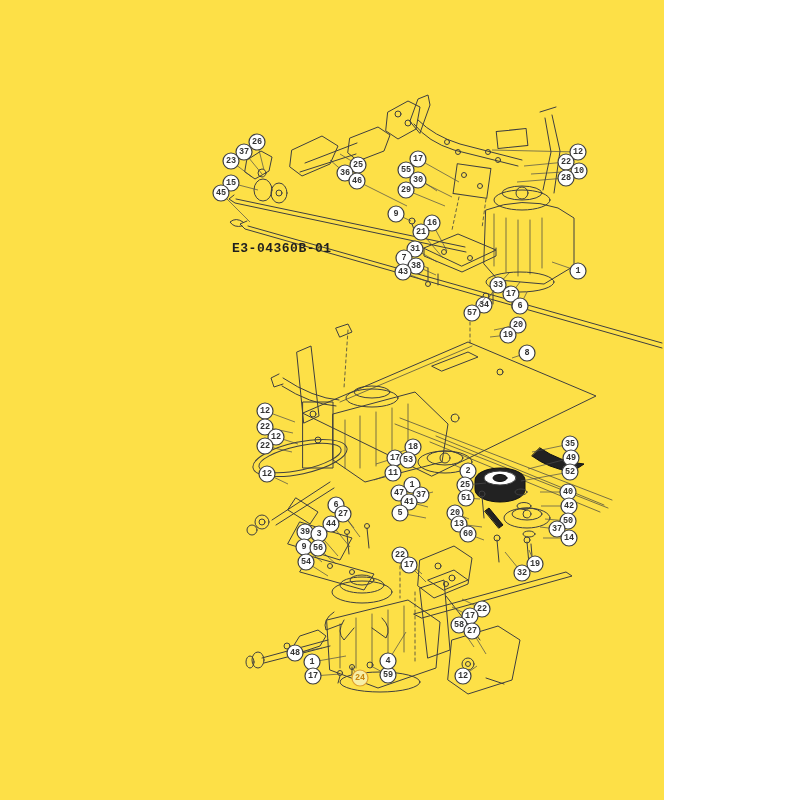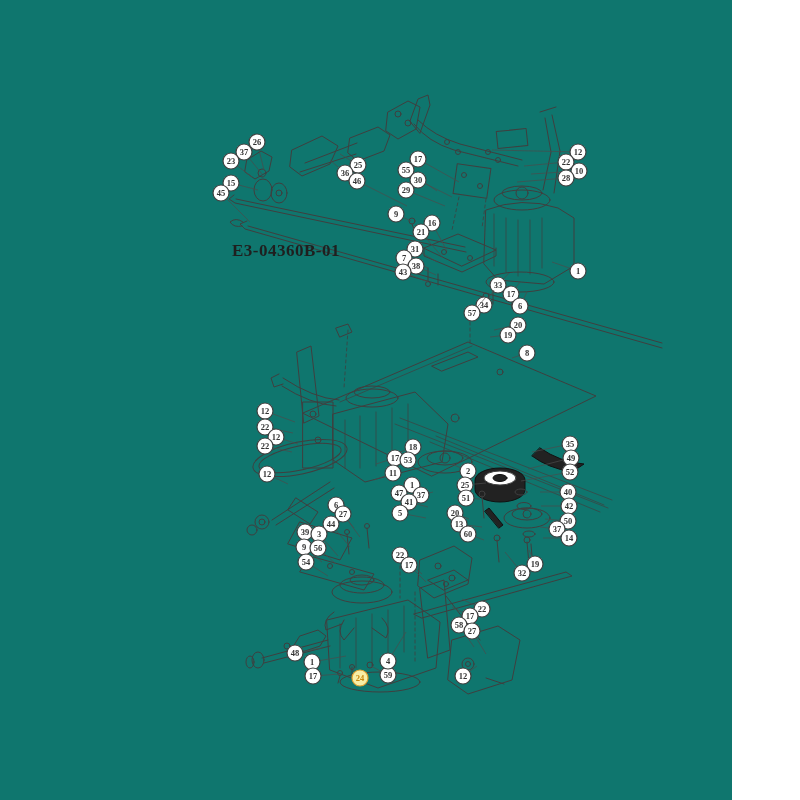--- a/index.html
+++ b/index.html
@@ -1,23 +1,23 @@
 <!DOCTYPE html>
 <html><head>
 <meta charset="utf-8">
 <style>
   html,body{margin:0;padding:0;background:#ffffff;}
-  .canvas{position:relative;width:732px;height:800px;background:#0f766e;overflow:hidden;
-          font-family:Liberation Serif, serif;}
+  .canvas{position:relative;width:664px;height:800px;background:#fde047;overflow:hidden;
+          font-family:Liberation Mono, monospace;}
   svg{position:absolute;left:0;top:0;}
   .art{stroke:#3f3f3f;stroke-width:1;fill:none;stroke-linecap:round;stroke-linejoin:round;}
   .art .thin{stroke-width:0.7;}
   .art .dark{fill:#222222;stroke:#111111;}
   .art .dash{stroke-dasharray:3,3;stroke-width:0.8;}
-  .fig-label{position:absolute;left:232px;top:241px;font-size:17px;font-weight:600;
+  .fig-label{position:absolute;left:232px;top:241px;font-size:13px;font-weight:600;
              color:#1f1f1f;letter-spacing:0.5px;}
   .callout-num{font-size:8.5px;font-weight:600;}
 </style>
 </head>
 <body>
 
 <div class="canvas">
   <svg width="800" height="800" viewBox="0 0 800 800">
 
     <g class="art">

